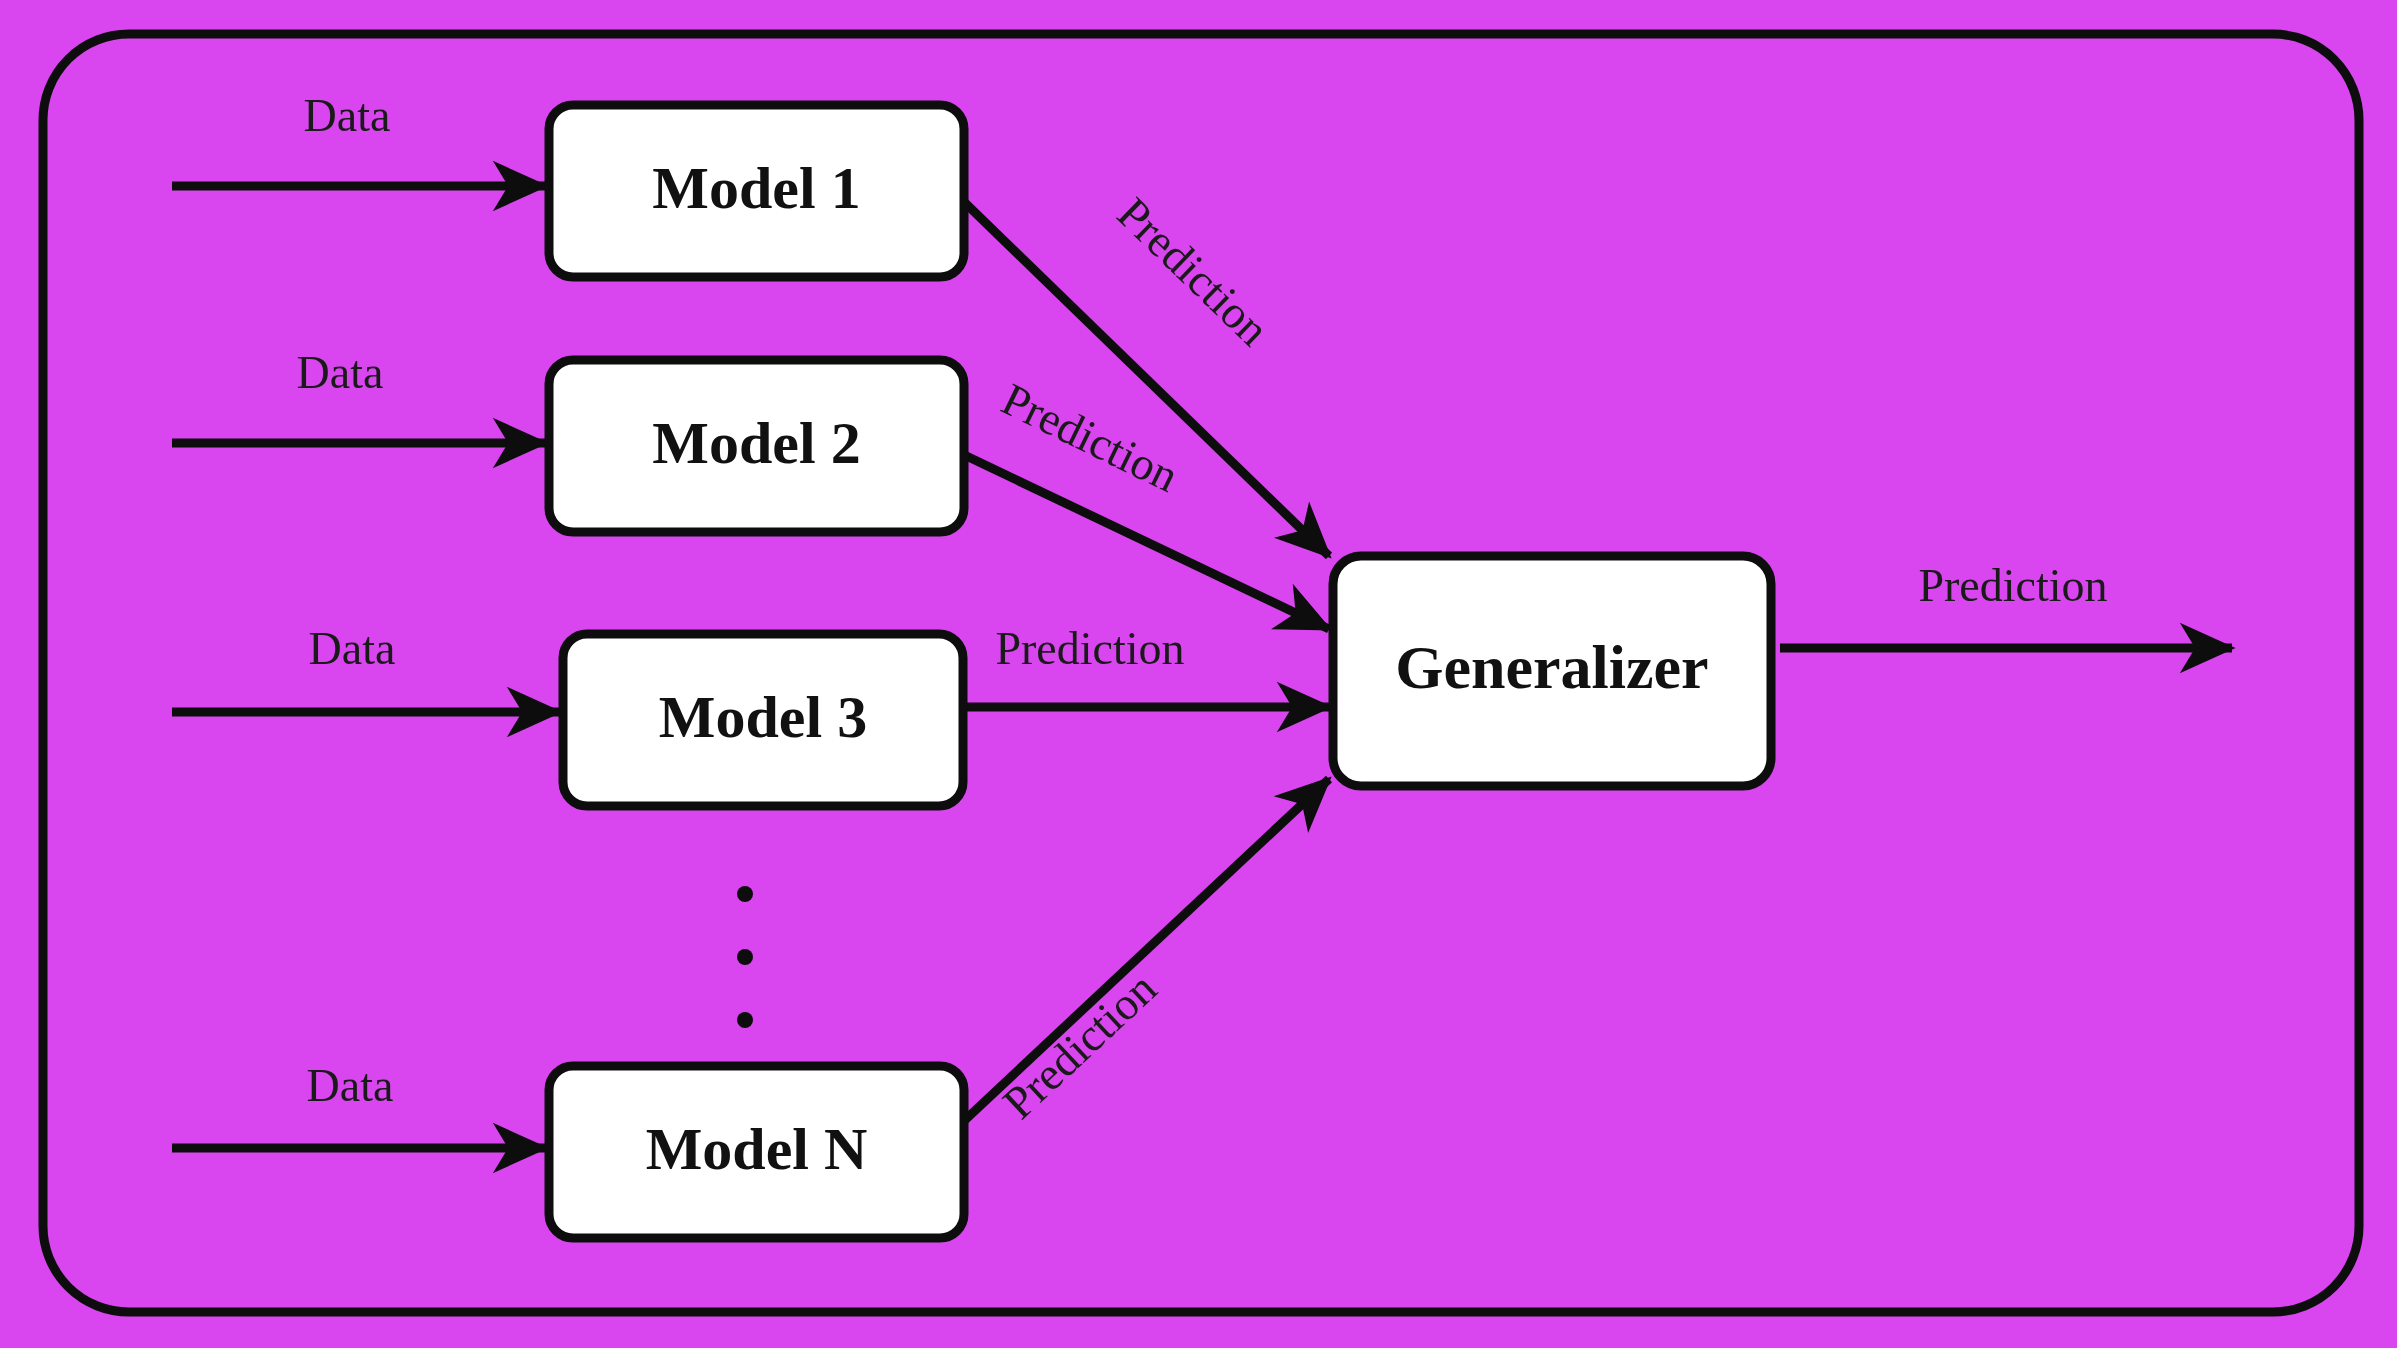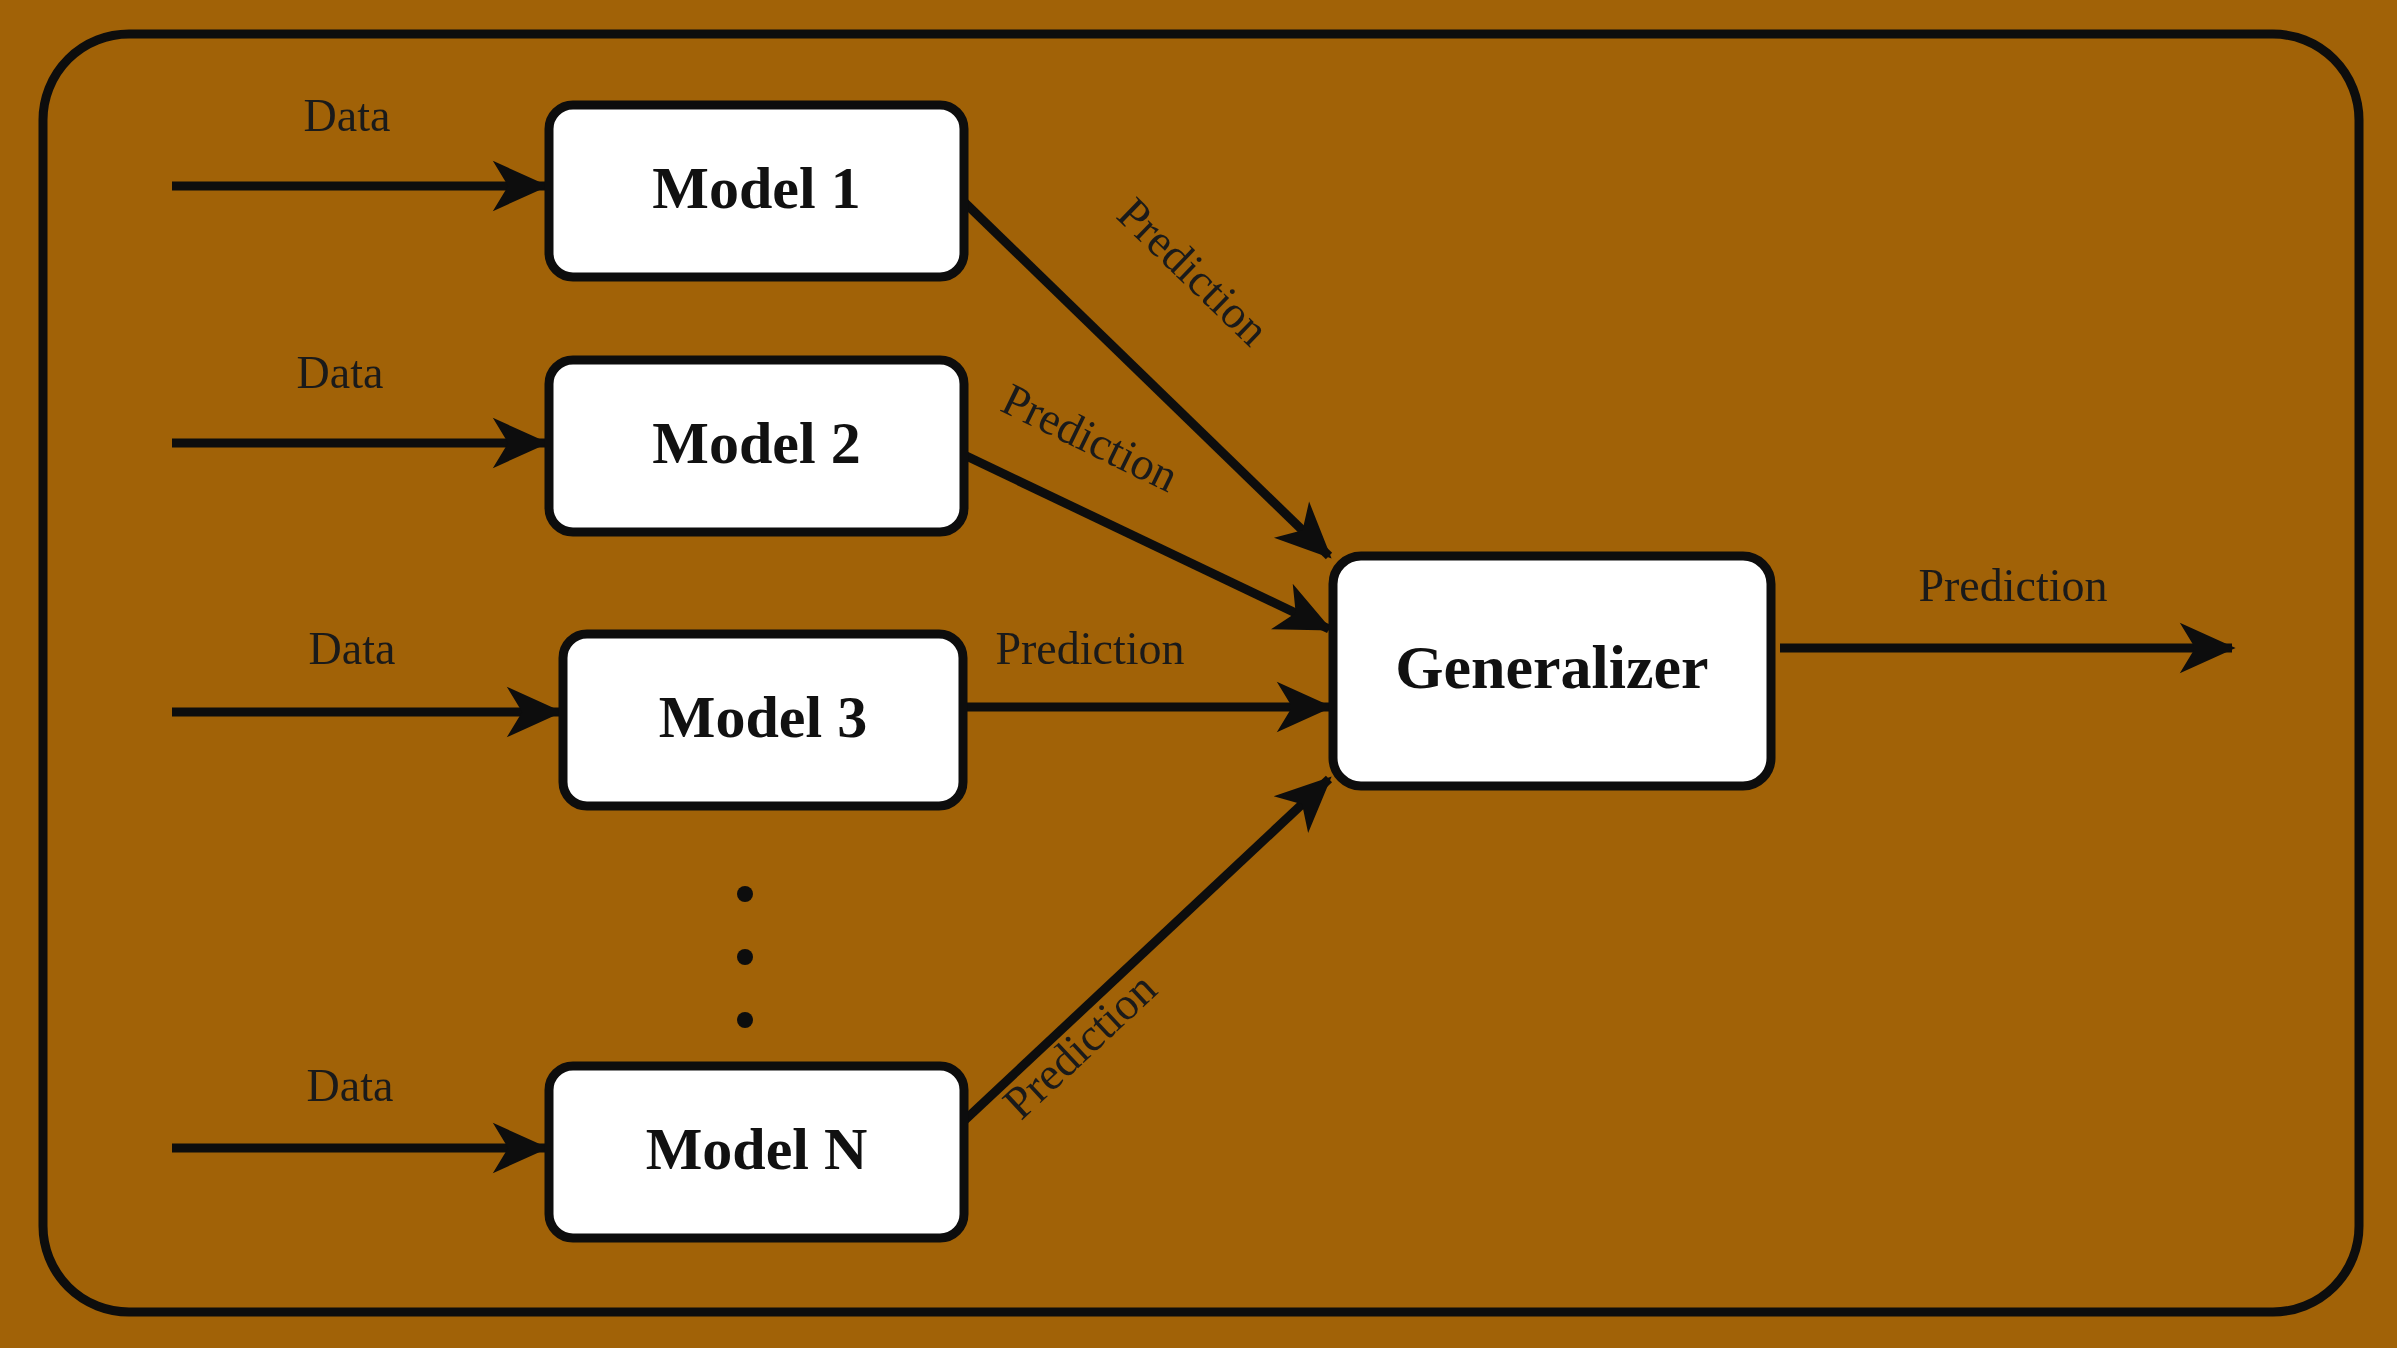--- a/index.html
+++ b/index.html
@@ -7,21 +7,21 @@
     padding: 0;
     background: #ffffff;
   }
   body {
     font-family: "Liberation Serif", serif;
   }
   #stage {
     position: relative;
     width: 2397px;
     height: 1348px;
-    background: #a16207;
+    background: #d946ef;
     overflow: hidden;
   }
   #diagram-svg {
     position: absolute;
     left: 0;
     top: 0;
     width: 2397px;
     height: 1348px;
   }
   .box-label {

